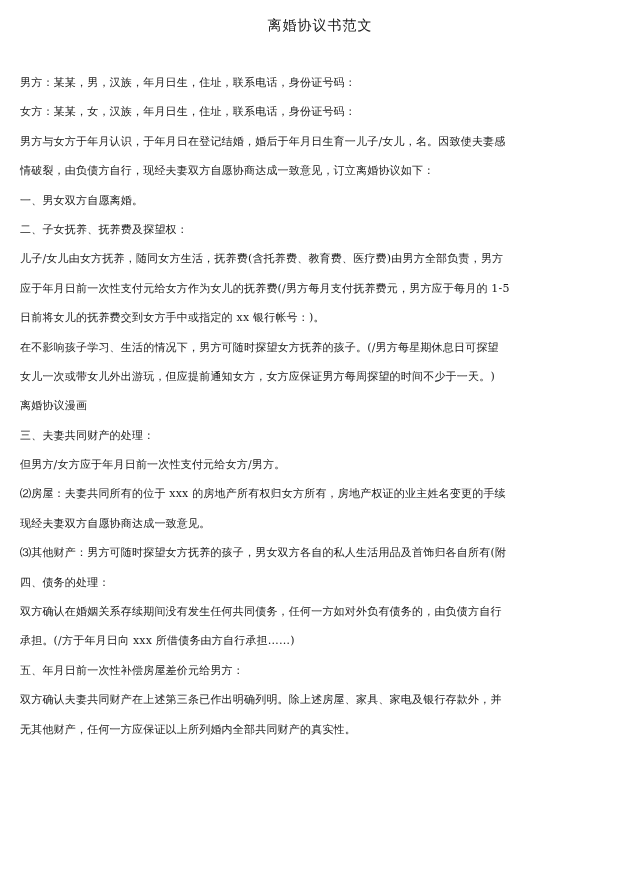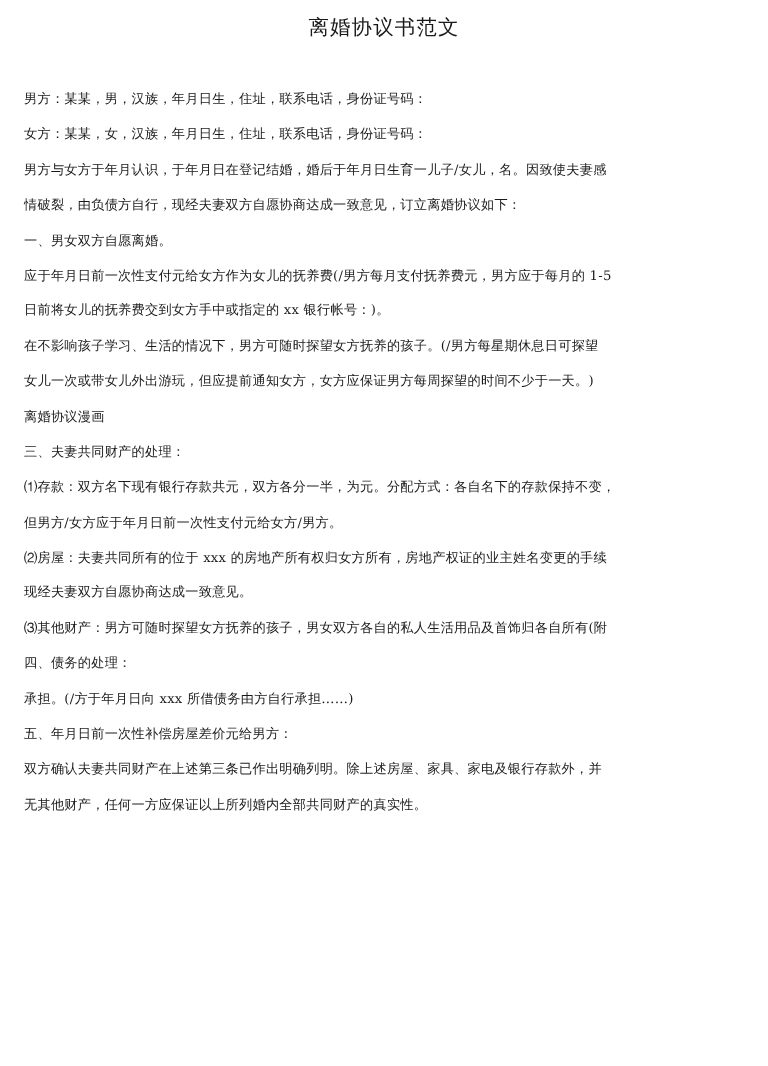--- a/index.html
+++ b/index.html
@@ -1,43 +1,45 @@
 <!DOCTYPE html>
 <html><head>
 <meta charset="utf-8">
 <style>
   html, body { margin:0; padding:0; background:#ffffff; }
   body { width:640px; height:888px; overflow:hidden; position:relative;
          font-family:"DejaVu Serif","Liberation Serif",serif; color:#1a1a1a; }
   .title { position:absolute; top:10px; left:0; width:640px; text-align:center;
-           font-size:17px; line-height:30px; letter-spacing:1px;font-family:Liberation Mono, monospace; }
+           font-size:14px; line-height:30px; letter-spacing:1px; }
   .body { position:absolute; top:68px; left:20px; width:604px; }
   .line { font-size:11px; line-height:29.4px; height:29.4px; white-space:nowrap;
           overflow:visible; letter-spacing:0.2px; }
 </style>
 </head>
 <body>
 
 <div class="title">离婚协议书范文</div>
 
 <div class="body">
   <div class="line">男方：某某，男，汉族，年月日生，住址，联系电话，身份证号码：</div>
   <div class="line">女方：某某，女，汉族，年月日生，住址，联系电话，身份证号码：</div>
   <div class="line">男方与女方于年月认识，于年月日在登记结婚，婚后于年月日生育一儿子/女儿，名。因致使夫妻感</div>
   <div class="line">情破裂，由负债方自行，现经夫妻双方自愿协商达成一致意见，订立离婚协议如下：</div>
   <div class="line">一、男女双方自愿离婚。</div>
+  <div class="line">二、子女抚养、抚养费及探望权：</div>
+  <div class="line">儿子/女儿由女方抚养，随同女方生活，抚养费(含托养费、教育费、医疗费)由男方全部负责，男方</div>
   <div class="line">应于年月日前一次性支付元给女方作为女儿的抚养费(/男方每月支付抚养费元，男方应于每月的 1-5</div>
   <div class="line">日前将女儿的抚养费交到女方手中或指定的 xx 银行帐号：)。</div>
   <div class="line">在不影响孩子学习、生活的情况下，男方可随时探望女方抚养的孩子。(/男方每星期休息日可探望</div>
   <div class="line">女儿一次或带女儿外出游玩，但应提前通知女方，女方应保证男方每周探望的时间不少于一天。)</div>
   <div class="line">离婚协议漫画</div>
   <div class="line">三、夫妻共同财产的处理：</div>
-  <div class="line">⑴存款：双方名下现有银行存款共元，双方各分一半，为元。分配方式：各自名下的存款保持不变，</div>
   <div class="line">但男方/女方应于年月日前一次性支付元给女方/男方。</div>
   <div class="line">⑵房屋：夫妻共同所有的位于 xxx 的房地产所有权归女方所有，房地产权证的业主姓名变更的手续</div>
   <div class="line">现经夫妻双方自愿协商达成一致意见。</div>
   <div class="line">⑶其他财产：男方可随时探望女方抚养的孩子，男女双方各自的私人生活用品及首饰归各自所有(附</div>
   <div class="line">四、债务的处理：</div>
+  <div class="line">双方确认在婚姻关系存续期间没有发生任何共同债务，任何一方如对外负有债务的，由负债方自行</div>
   <div class="line">承担。(/方于年月日向 xxx 所借债务由方自行承担……)</div>
   <div class="line">五、年月日前一次性补偿房屋差价元给男方：</div>
   <div class="line">双方确认夫妻共同财产在上述第三条已作出明确列明。除上述房屋、家具、家电及银行存款外，并</div>
   <div class="line">无其他财产，任何一方应保证以上所列婚内全部共同财产的真实性。</div>
 </div>
 
 </body></html>

